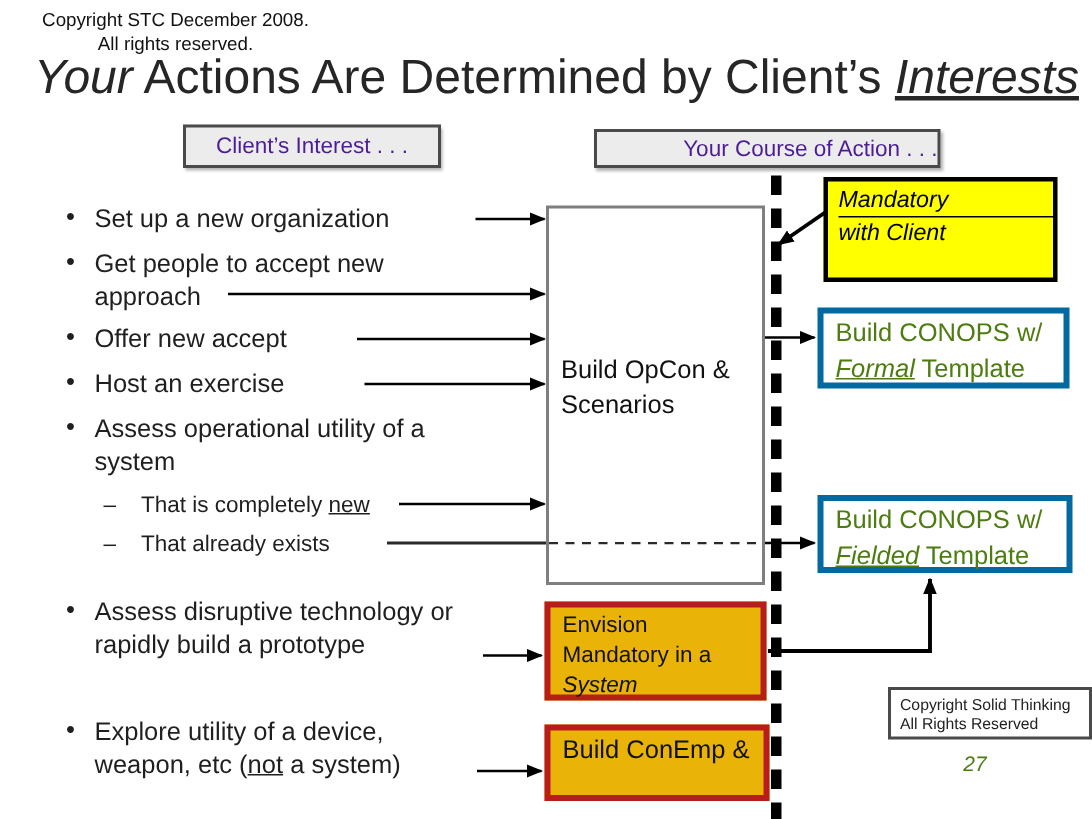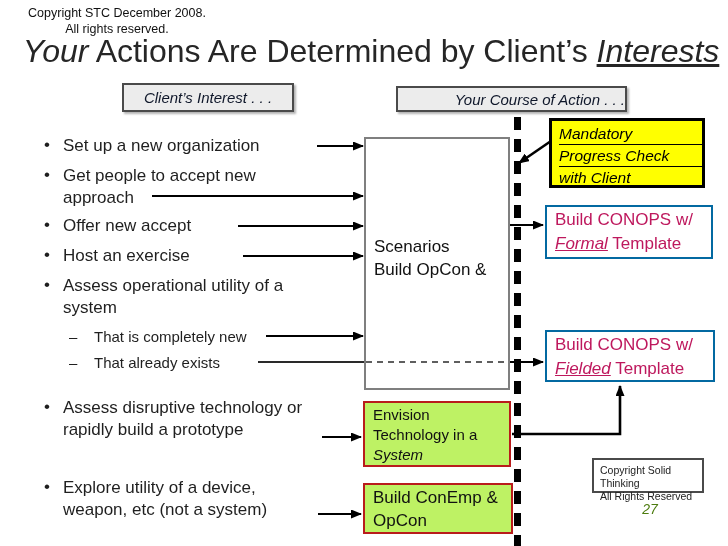--- a/index.html
+++ b/index.html
@@ -16,28 +16,28 @@
   }
   .copyright-top span { display:block; }
 
   
   .slide-title {
     left:0; right:0; top:33px; text-align:center; padding-left:14px;
     font-size:32px; color:#262626; font-weight:normal; margin:0;
   }
   .it { font-style:italic; }
   .itu { font-style:italic; text-decoration:underline; }
-  .u  { }
+  .u  { text-decoration:underline; }
 
   
   .hdr-box {
     background:#ececec; border:2px solid #4a4a4a;
     box-shadow:1.5px 2px 2px rgba(0,0,0,0.30);
     display:flex; align-items:center; justify-content:center;
-    font-style:italic; font-size:15px; color:#0f172a;
+    font-size:15px; color:#4c1d95;
   }
   .hdr-left  { left:122px; top:83px;  width:168px; height:25px; }
   .hdr-right { left:396px; top:86px;  width:227px; height:22px;justify-content:flex-end; }
 
   
   .bullet { position:absolute; left:36px; width:312px; color:#1f1f1f;
             font-size:17px; line-height:22px; }
   .bullet .mark { position:absolute; left:8px; top:-1px; }
   .bullet .txt  { display:block; margin-left:27px; }
   .bullet .txt span { display:block; }
@@ -60,41 +60,41 @@
     background:#ffff00; border:3px solid #000;
     font-style:italic; font-size:15.5px; line-height:21px; color:#000;
     padding:2px 0 0 7px;
   }
   .mandatory-box span { display:block; }
   .ubext { border-bottom:1.6px solid #000; display:inline-block; padding-right:8px; }
   .ub    { border-bottom:1.6px solid #000; display:inline-block; }
 
   
   .conops-box {
-    background:#fff; border:2px solid #0369a1; box-sizing:border-box;
-    font-size:17px; line-height:24px; color:#be185d; padding:1px 0 0 8px;
+    background:#fff; border:4px solid #0369a1; box-sizing:border-box;
+    font-size:17px; line-height:24px; color:#4d7c0f; padding:1px 0 0 8px;
   }
   .conops-formal  { left:545px; top:205px; width:168px; height:54px; }
   .conops-fielded { left:545px; top:330px; width:170px; height:52px; }
   .conops-box span.line { display:block; }
 
   
   .gray-box {
-    background:#bef264; border:2px solid #b91c1c; box-sizing:border-box; color:#111;
+    background:#eab308; border:4px solid #b91c1c; box-sizing:border-box; color:#111;
   }
   .envision-box { left:363px; top:401px; width:148px; height:66px;
                   font-size:15px; line-height:20px; padding:2px 0 0 8px; }
   .envision-box span { display:block; }
   .conemp-box { left:363px; top:483px; width:150px; height:51px;
                 font-size:17px; line-height:23px; padding:1px 0 0 8px; }
   .conemp-box span { display:block; }
 
   
   .solid-box {
-    left:592px; top:458px; width:112px; height:35px; box-sizing:border-box;
+    left:592px; top:458px; width:136px; height:35px; box-sizing:border-box;
     border:2px solid #4a4a4a; background:#fff;
     font-size:10.5px; line-height:13px; color:#222; padding:4px 0 0 6px;
   }
   .solid-box span { display:block; }
 
   .page-num { left:630px; top:501px; width:40px; text-align:center;
               font-size:14px; color:#4d7c0f;font-style:italic; }
 
   svg.connectors { position:absolute; left:0; top:0; pointer-events:none; }
 </style>
@@ -169,54 +169,50 @@
   <div class="bullet" style="top:477px">
     <span class="mark">•</span>
     <span class="txt">
       <span>Explore utility of a device,</span>
       <span><span class="inline">weapon, etc (</span><span class="inline u">not</span><span class="inline"> a system)</span></span>
     </span>
   </div>
 
   <div class="abs opcon-box">
     <div class="opcon-label">
+      <span>Build OpCon &amp;</span>
       <span>Scenarios</span>
-      <span>Build OpCon &amp;</span>
     </div>
   </div>
 
   <div class="abs mandatory-box">
     <span>
         <span class="ubext">Mandatory</span>
       </span>
-    <span>
-        <span class="ub">Progress Check</span>
-      </span>
     <span>with Client</span>
   </div>
 
   <div class="abs conops-box conops-formal">
     <span class="line">Build CONOPS w/</span>
     <span class="line"><span class="itu inline">Formal</span><span class="inline"> Template</span></span>
   </div>
 
   <div class="abs conops-box conops-fielded">
     <span class="line">Build CONOPS w/</span>
     <span class="line"><span class="itu inline">Fielded</span><span class="inline"> Template</span></span>
   </div>
 
   <div class="abs gray-box envision-box">
     <span>Envision</span>
-    <span>Technology in a</span>
+    <span>Mandatory in a</span>
     <span class="it">System</span>
   </div>
 
   <div class="abs gray-box conemp-box">
     <span>Build ConEmp &amp;</span>
-    <span>OpCon</span>
   </div>
 
   <div class="abs solid-box">
     <span>Copyright Solid Thinking</span>
     <span>All Rights Reserved</span>
   </div>
 
   <div class="abs page-num">27</div>
 
   <svg class="connectors" width="728" height="546" viewBox="0 0 728 546">

